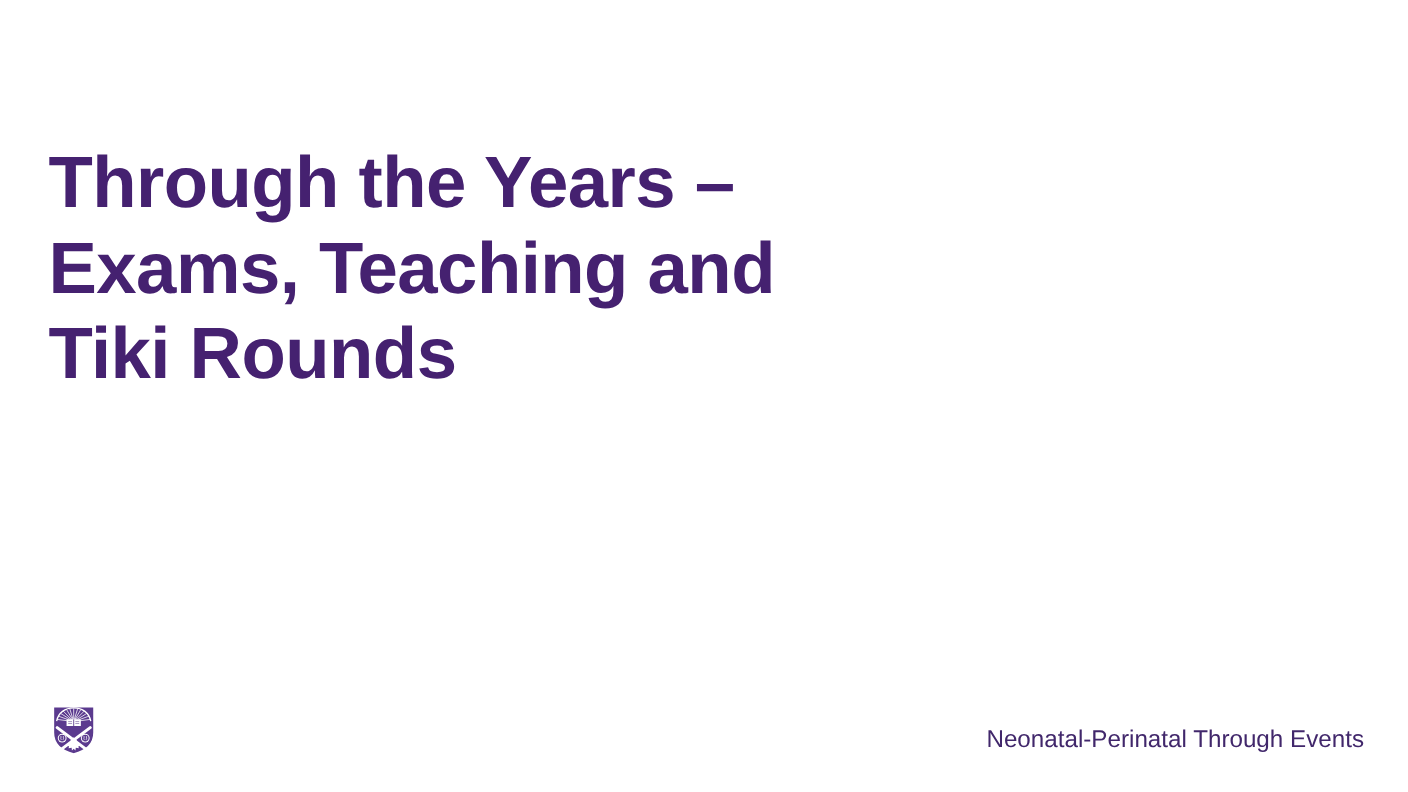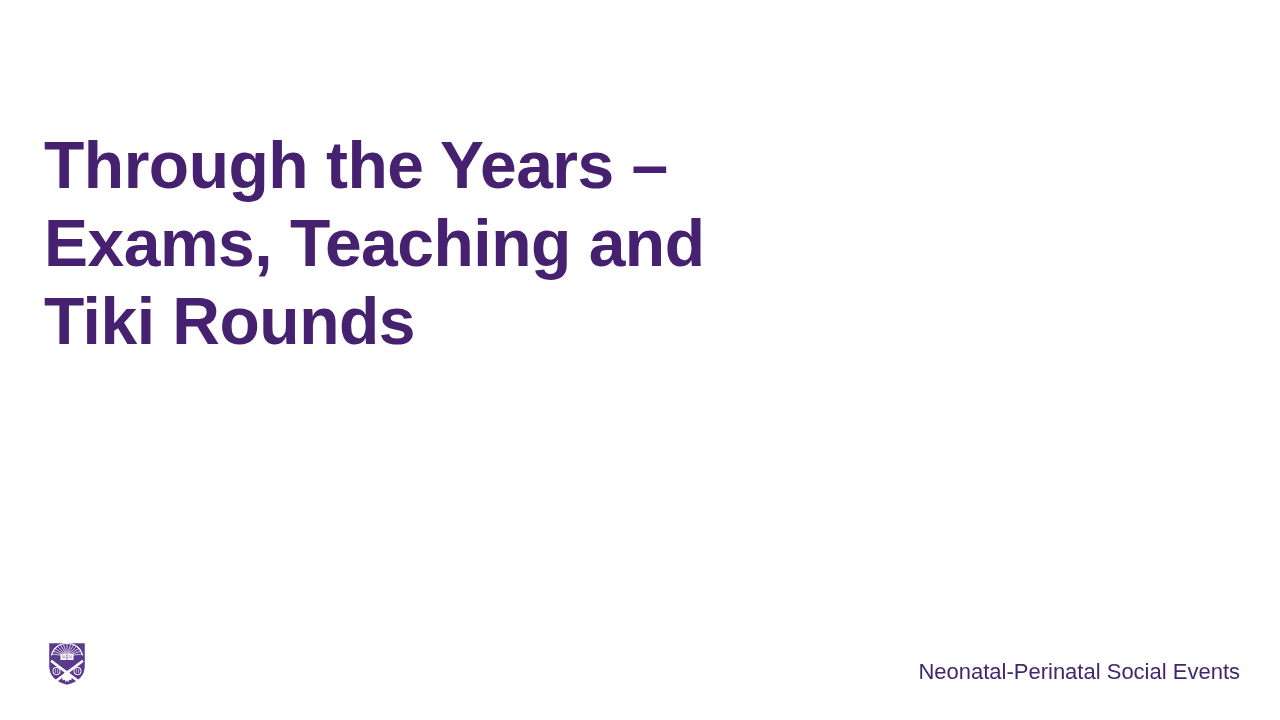--- a/index.html
+++ b/index.html
@@ -153,15 +153,15 @@
                    L48.4 75.2 L49.4 78.4 L43.8 77.4 L43.2 82.6 L40 79.2
                    L36.8 82.6 L36.2 77.4 L30.6 78.4 L31.6 75.2 L28 73.6
                    L32.4 70.4 L31 67.2 L35.6 68.2 L34.2 62.6 L37.4 64 Z" fill="#ffffff"></path>
         </g>
 
         <path d="M3 3 H77 V50 C77 72 60 84 40 89 C20 84 3 72 3 50 Z" fill="none" stroke="#ffffff" stroke-width="3"></path>
       </svg>
     </span>
   </div>
 
-  <div class="footer-note">Neonatal-Perinatal Social Events</div>
+  <div class="footer-note">Neonatal-Perinatal Through Events</div>
 
 </div>
 
 </body></html>

